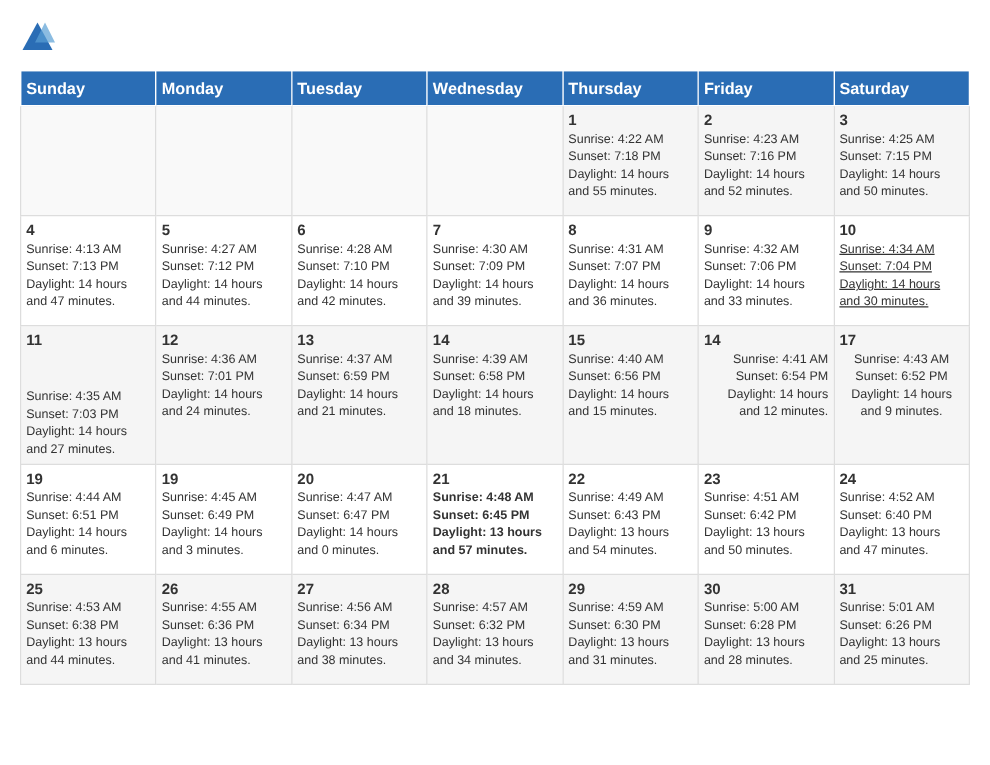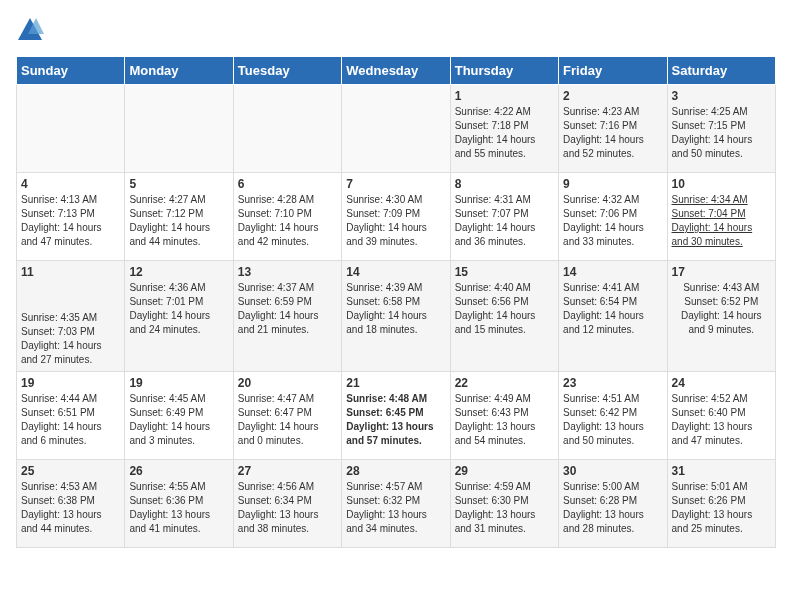--- a/index.html
+++ b/index.html
@@ -238,21 +238,21 @@
         </td>
         <td>
           <span class="day-number">15</span>
           <div class="day-info" style="white-space: pre-line;">Sunrise: 4:40 AM
 Sunset: 6:56 PM
 Daylight: 14 hours
 and 15 minutes.</div>
         </td>
         <td>
           <span class="day-number">14</span>
-          <div class="day-info" style="white-space: pre-line;">Sunrise: 4:41 AM
+          <div class="day-info" style="white-space: pre-line; text-align: right;">Sunrise: 4:41 AM
 Sunset: 6:54 PM
 Daylight: 14 hours
 and 12 minutes.</div>
         </td>
         <td>
           <span class="day-number">17</span>
           <div class="day-info" style="white-space: pre-line; text-align: center;">Sunrise: 4:43 AM
 Sunset: 6:52 PM
 Daylight: 14 hours
 and 9 minutes.</div>

